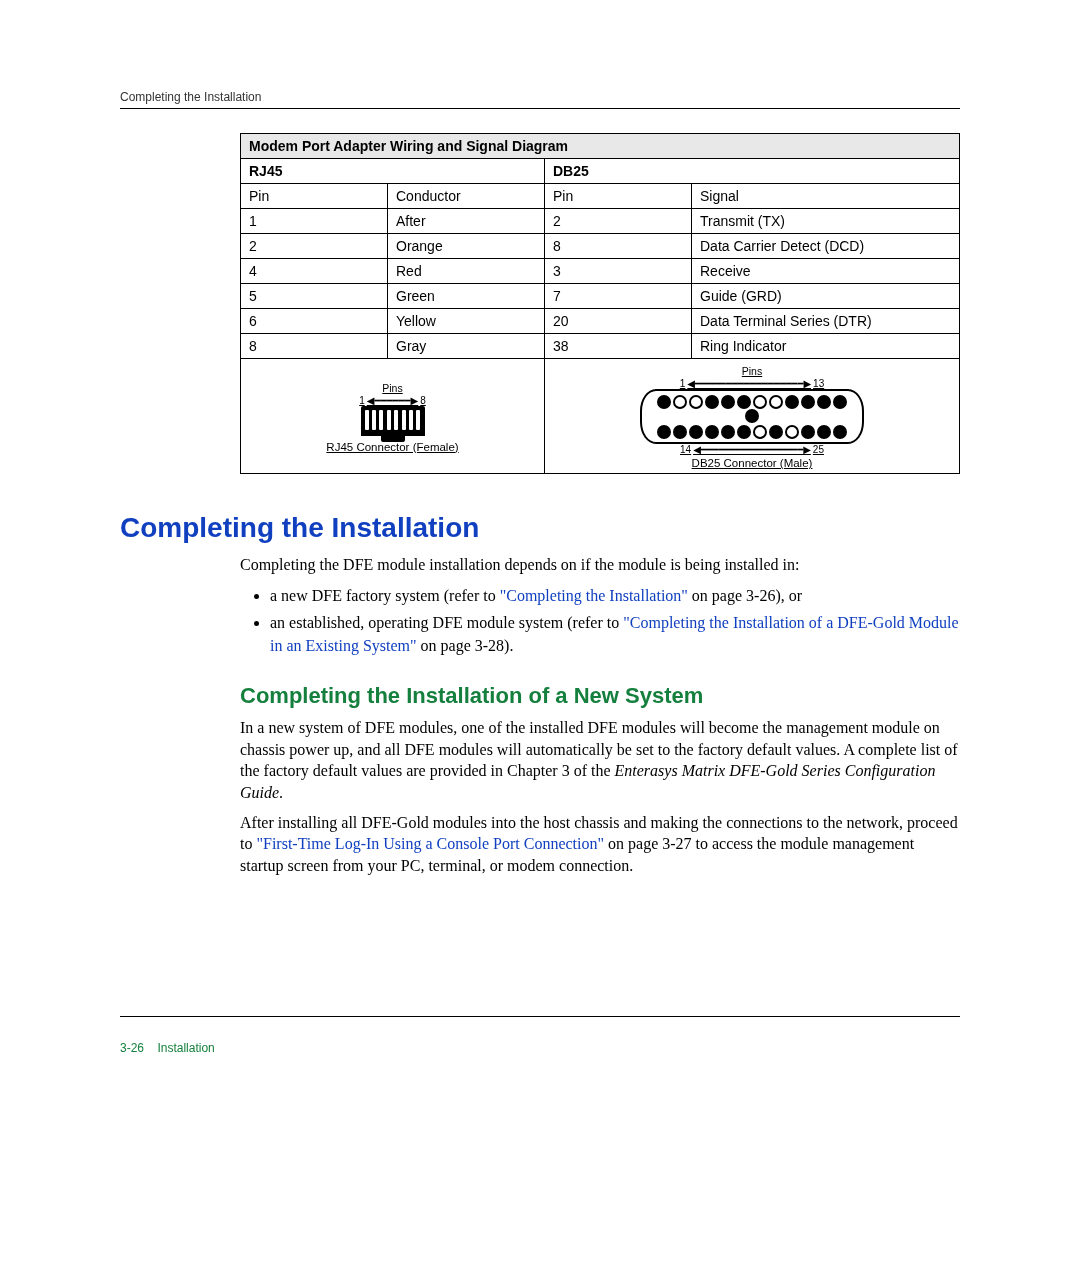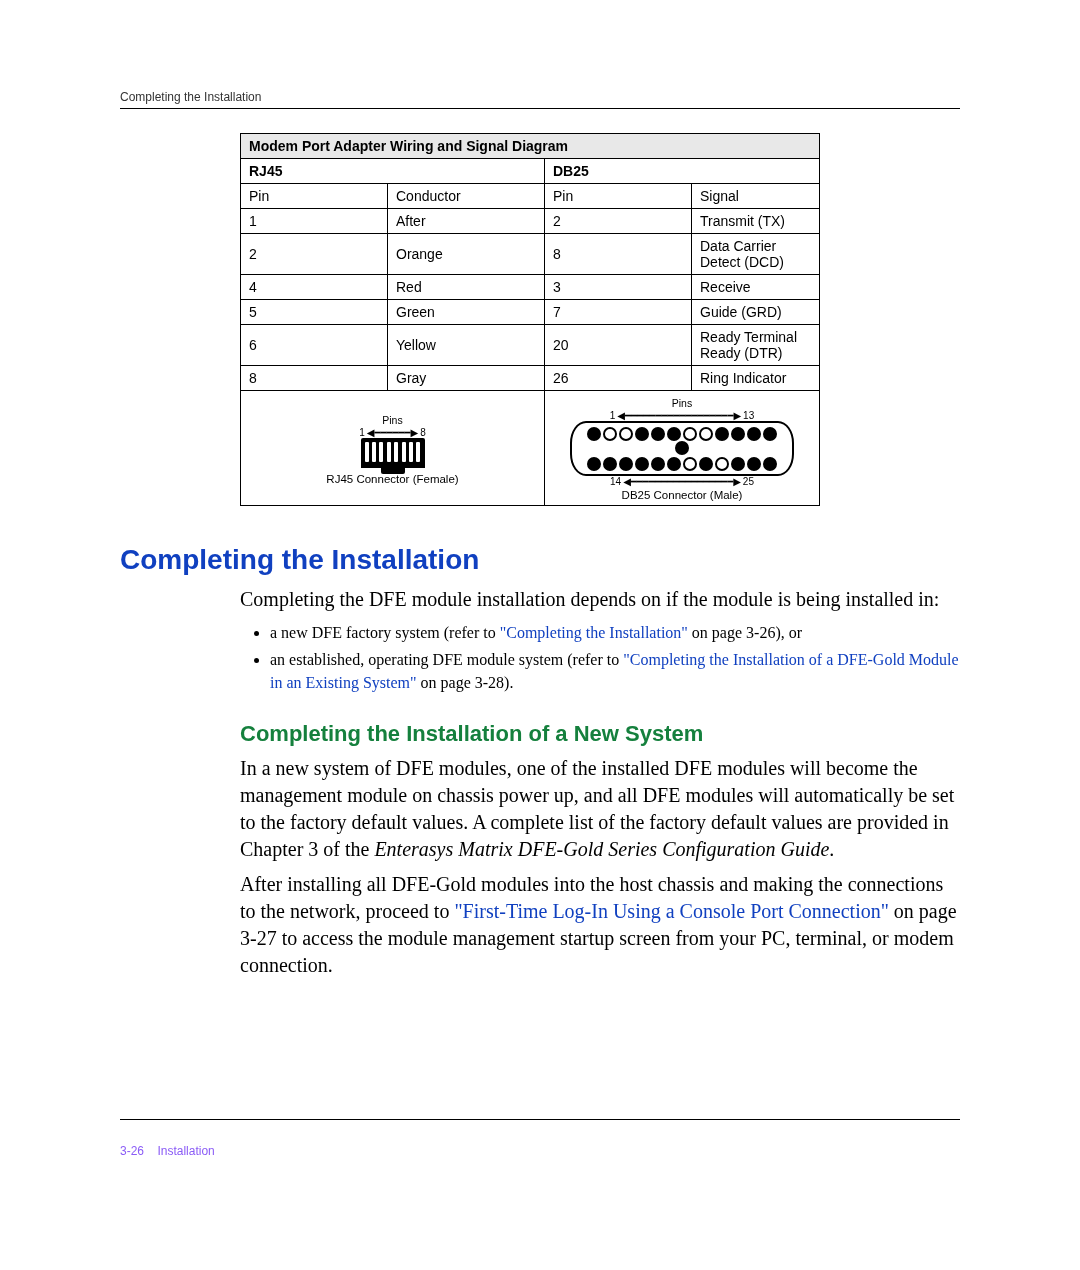--- a/index.html
+++ b/index.html
@@ -20,41 +20,42 @@
     color: #333;
   }
   .rule {
     border-top: 1px solid #000;
     margin-top: 4px;
     margin-bottom: 24px;
   }
   
   table.wiring {
     border-collapse: collapse;
-    width: 580px;
+    width: 720px;
     margin-left: 120px;
     font-family: Arial, Helvetica, sans-serif;
     font-size: 14px;
     border: 1.5px solid #000;
   }
   table.wiring th, table.wiring td {
     border: 1px solid #000;
     text-align: left;
     padding: 4px 8px;
   }
   table.wiring .title-row td {
     background: #e8e8e8;
     font-weight: bold;
   }
   table.wiring .header-row td {
     font-weight: bold;
   }
   table.wiring .diagram-row td {
     text-align: center;
     padding: 6px 0 4px 0;
+    text-decoration: underline;
   }
   .col-a { width: 130px; }
   .col-b { width: 140px; }
   .col-c { width: 130px; }
   .col-d { }
   
   .diag-label-top {
     font-size: 10.5px;
     margin-bottom: 1px;
   }
@@ -107,41 +108,41 @@
   }
   h2.sub {
     font-family: Arial, Helvetica, sans-serif;
     color: #15803d;
     font-size: 22px;
     margin: 26px 0 8px 120px;
     font-weight: bold;
   }
   .para {
     margin: 8px 0 8px 120px;
-    font-size: 20px;
+    font-size: 16px;
     line-height: 1.35;
     width: 720px;
   }
   .para .ital { font-style: italic; }
   ul.bul {
     margin: 4px 0 0 120px;
     padding-left: 30px;
     width: 690px;
     font-size: 16px;
     line-height: 1.45;
   }
   ul.bul li { margin: 4px 0; }
   a.xref, span.xref {
     color: #1040c0;
     text-decoration: none;
   }
   .footer {
     font-family: Arial, Helvetica, sans-serif;
     font-size: 12px;
-    color: #8b5cf6;
+    color: #15803d;
   }
   .footer-wrap{
     margin-top: 140px;
   }
 </style>
 </head>
 <body>
 
 <div class="page">
   <div class="running-head">Completing the Installation</div>
@@ -183,26 +184,26 @@
     <tr>
       <td>5</td>
       <td>Green</td>
       <td>7</td>
       <td>Guide (GRD)</td>
     </tr>
     <tr>
       <td>6</td>
       <td>Yellow</td>
       <td>20</td>
-      <td>Ready Terminal Ready (DTR)</td>
+      <td>Data Terminal Series (DTR)</td>
     </tr>
     <tr>
       <td>8</td>
       <td>Gray</td>
-      <td>26</td>
+      <td>38</td>
       <td>Ring Indicator</td>
     </tr>
     <tr class="diagram-row">
       <td colspan="2">
         <div class="diag-label-top">Pins</div>
         <div class="arrow-line">
           <span>1</span>
           <span>◀━━━━━━▶</span>
           <span>8</span>
         </div>

